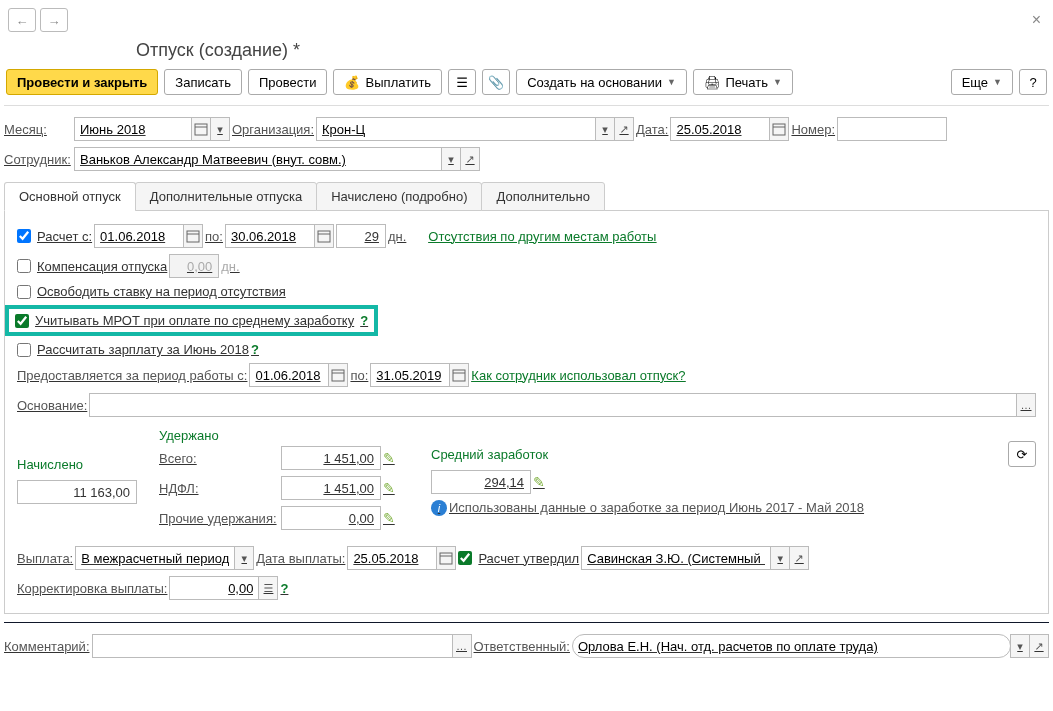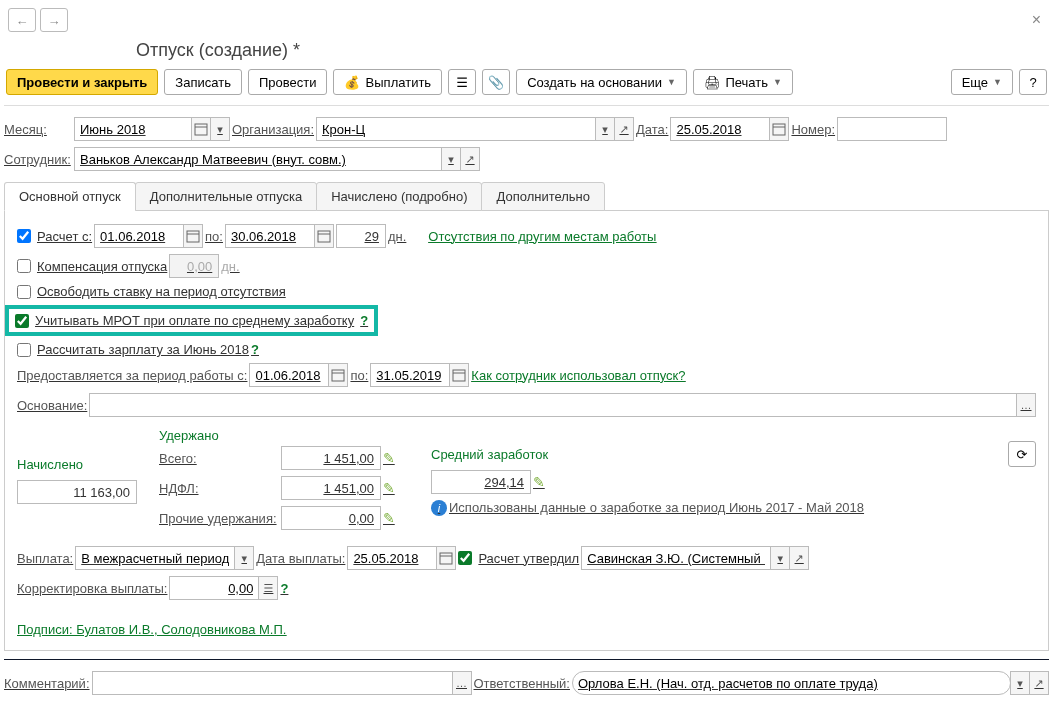--- a/index.html
+++ b/index.html
@@ -296,23 +296,20 @@
 
   <div class="row">
     <span class="label">Корректировка выплаты:</span>
     <div class="field">
       <input style="width: 90px; text-align: right;" value="0,00">
       <div class="field-btn">☰</div>
     </div>
     <span class="help">?</span>
   </div>
 
-  <div class="row" style="margin-top:16px">
-    <a class="link">Подписи: Булатов И.В., Солодовникова М.П.</a>
-  </div>
 </div>
 
 <div class="footer">
   <div class="row">
     <span class="label">Комментарий:</span>
     <div class="field" style="flex:1;max-width:380px">
       <input style="flex: 1 1 0%;">
       <div class="field-btn">…</div>
     </div>
     <span class="label">Ответственный:</span>

